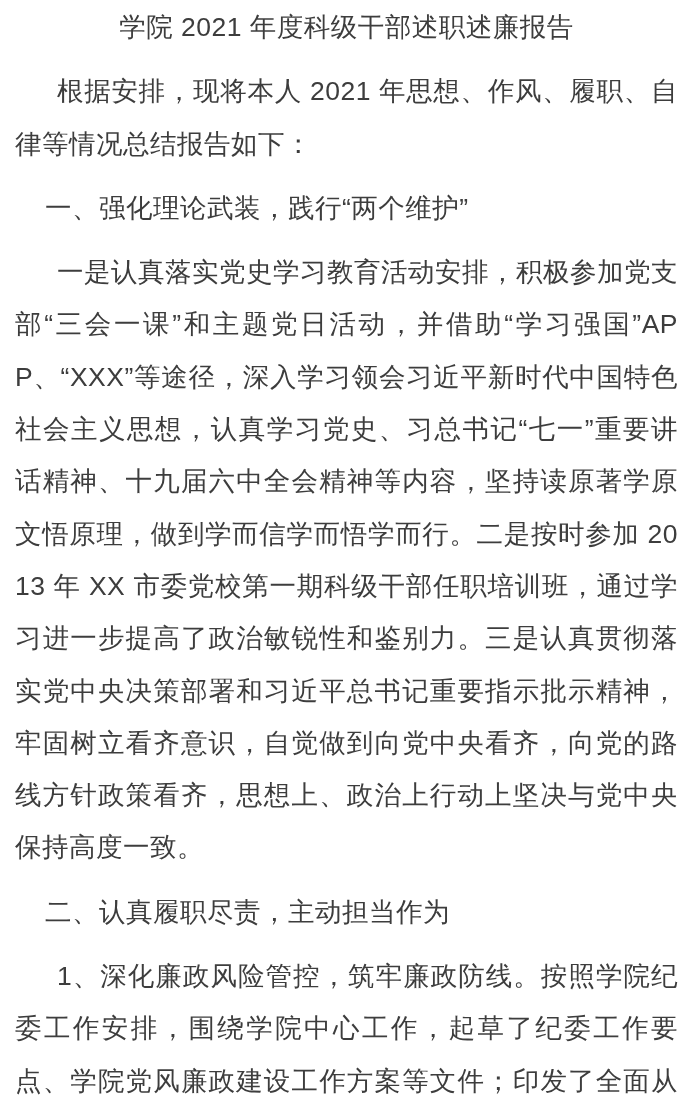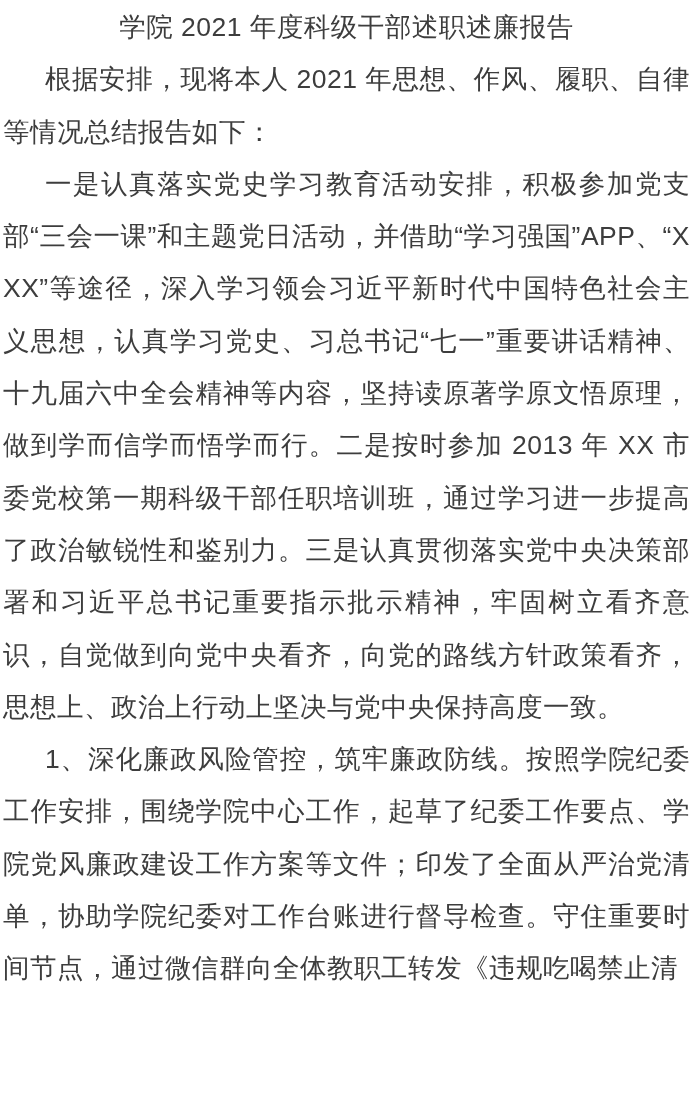--- a/index.html
+++ b/index.html
@@ -33,36 +33,38 @@
   }
   .doc-heading {
     margin: 0;
     font-size: 26.5px;
     font-weight: normal;
     text-indent: 42px;
     letter-spacing: 0.5px;
     white-space: nowrap;
   }
   .doc-para {
-    margin: 0;
+    margin: 12px;
     text-align: justify;
     text-justify: inter-ideograph;
     text-indent: 42px;
     letter-spacing: 0.5px;
     word-break: break-all;
   }
 </style>
 </head>
 <body>
 
 <div class="page">
 
   <h1 class="doc-title">学院 2021 年度科级干部述职述廉报告</h1>
 
   <p class="doc-para">根据安排，现将本人 2021 年思想、作风、履职、自律等情况总结报告如下：</p>
 
+  <h2 class="doc-heading">一、强化理论武装，践行“两个维护”</h2>
 
   <p class="doc-para">一是认真落实党史学习教育活动安排，积极参加党支部“三会一课”和主题党日活动，并借助“学习强国”APP、“XXX”等途径，深入学习领会习近平新时代中国特色社会主义思想，认真学习党史、习总书记“七一”重要讲话精神、十九届六中全会精神等内容，坚持读原著学原文悟原理，做到学而信学而悟学而行。二是按时参加 2013 年 XX 市委党校第一期科级干部任职培训班，通过学习进一步提高了政治敏锐性和鉴别力。三是认真贯彻落实党中央决策部署和习近平总书记重要指示批示精神，牢固树立看齐意识，自觉做到向党中央看齐，向党的路线方针政策看齐，思想上、政治上行动上坚决与党中央保持高度一致。</p>
 
+  <h2 class="doc-heading">二、认真履职尽责，主动担当作为</h2>
 
   <p class="doc-para">1、深化廉政风险管控，筑牢廉政防线。按照学院纪委工作安排，围绕学院中心工作，起草了纪委工作要点、学院党风廉政建设工作方案等文件；印发了全面从严治党清单，协助学院纪委对工作台账进行督导检查。守住重要时间节点，通过微信群向全体教职工转发《违规吃喝禁止清</p>
 
 </div>
 
 </body></html>

